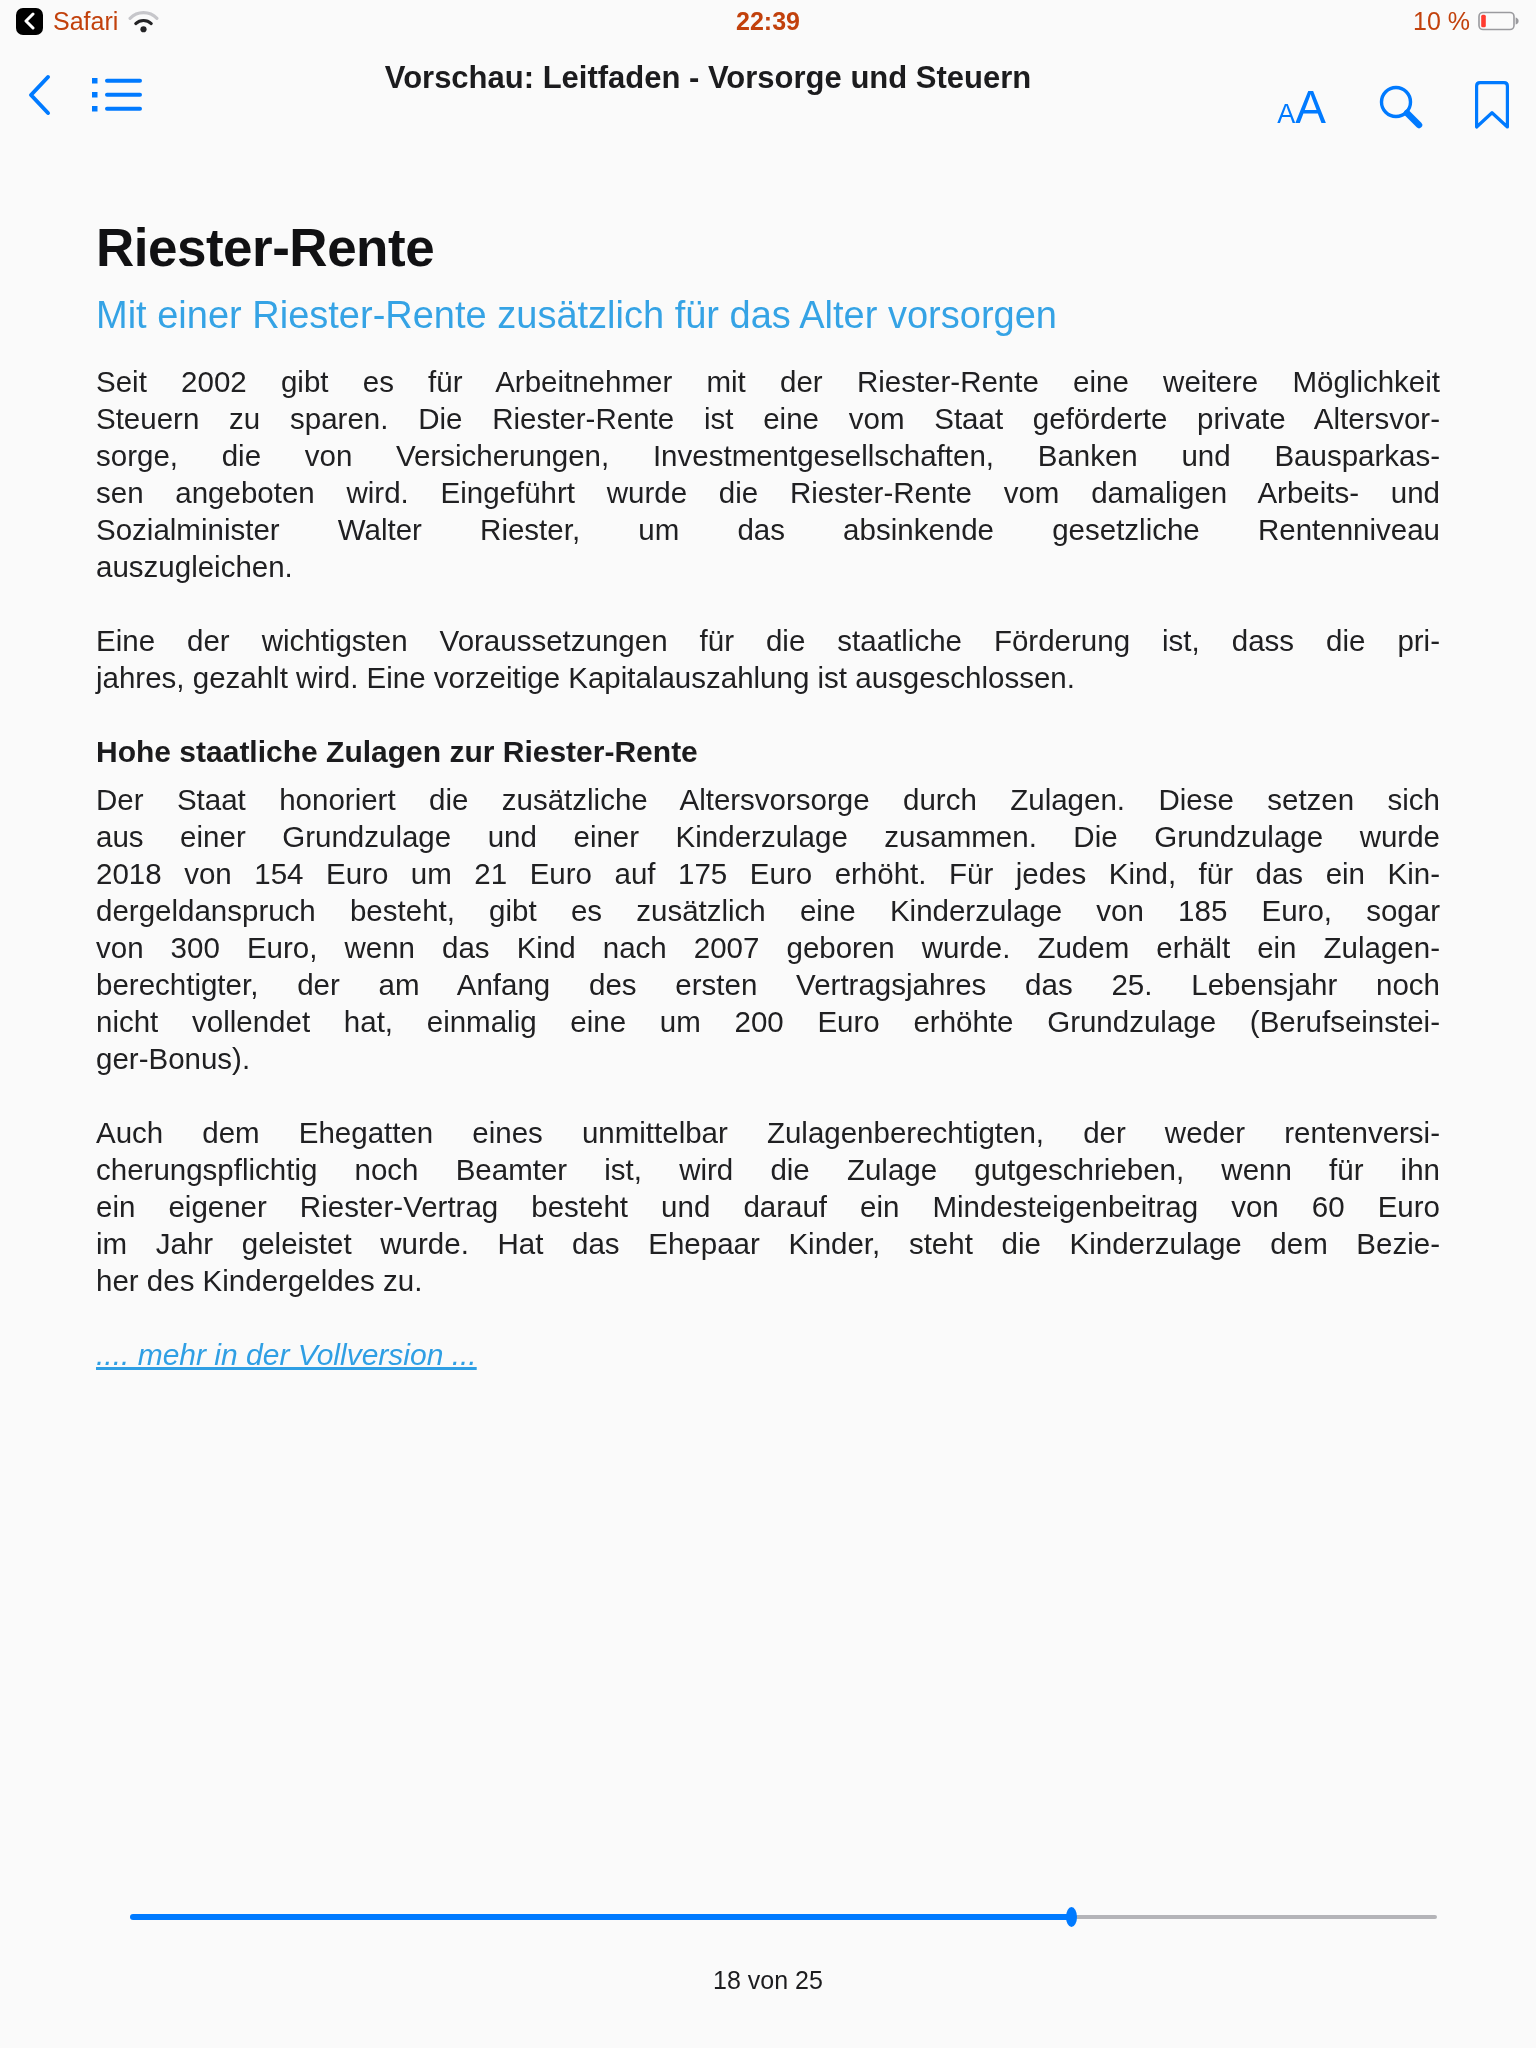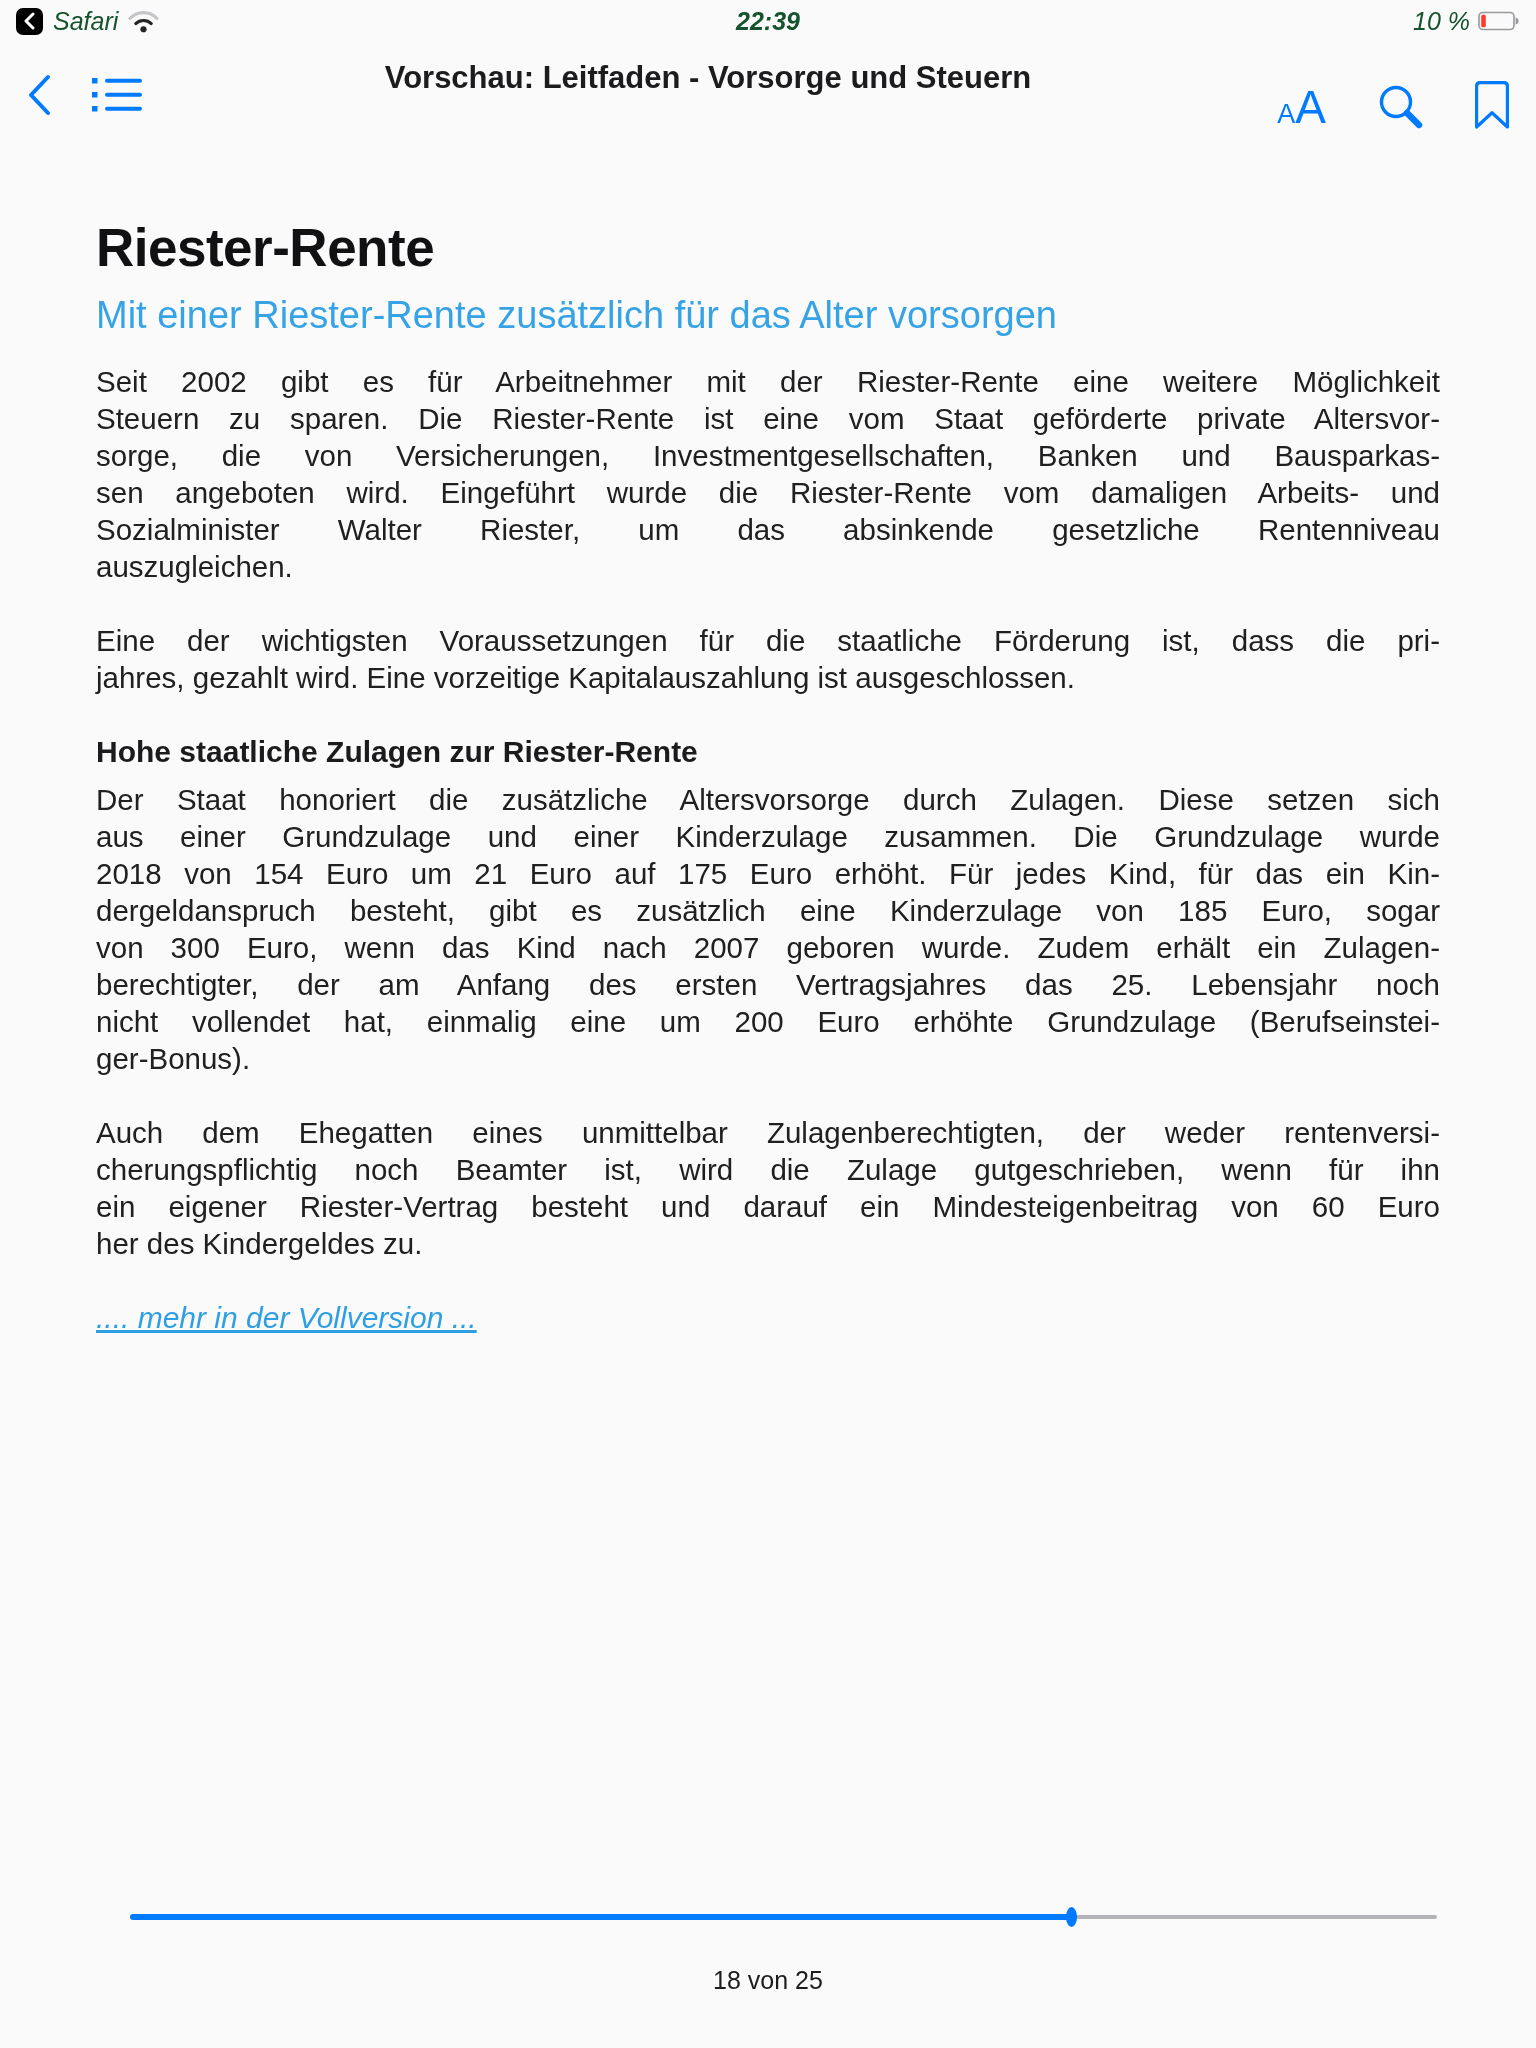--- a/index.html
+++ b/index.html
@@ -7,21 +7,21 @@
     position:relative; width:1536px; height:2048px;
     background:#fafafa; overflow:hidden;
     font-family:"Liberation Sans", sans-serif;
     color:#1f1f21;
   }
 
   
   .statusbar {
     position:absolute; top:0; left:0; right:0; height:42px;
     display:flex; align-items:center; padding:0 16px; box-sizing:border-box;
-    font-size:25px; color:#14532d;font-style:italic;
+    font-size:25px; color:#c2410c;
   }
   .sb-left { display:flex; align-items:center; gap:10px; }
   .sb-chip {
     width:27px; height:27px; background:#000; border-radius:7px;
     display:flex; align-items:center; justify-content:center;
   }
   .sb-time {
     position:absolute; left:0; right:0; text-align:center;
     font-weight:bold; font-size:25px;
   }
@@ -148,20 +148,21 @@
           <div class="jline">dergeldanspruch besteht, gibt es zusätzlich eine Kinderzulage von 185 Euro, sogar</div>
           <div class="jline">von 300 Euro, wenn das Kind nach 2007 geboren wurde. Zudem erhält ein Zulagen-</div>
           <div class="jline">berechtigter, der am Anfang des ersten Vertragsjahres das 25. Lebensjahr noch</div>
           <div class="jline">nicht vollendet hat, einmalig eine um 200 Euro erhöhte Grundzulage (Berufseinstei-</div>
           <div class="jline last">ger-Bonus).</div>
         </div>
         <div class="para">
           <div class="jline">Auch dem Ehegatten eines unmittelbar Zulagenberechtigten, der weder rentenversi-</div>
           <div class="jline">cherungspflichtig noch Beamter ist, wird die Zulage gutgeschrieben, wenn für ihn</div>
           <div class="jline">ein eigener Riester-Vertrag besteht und darauf ein Mindesteigenbeitrag von 60 Euro</div>
+          <div class="jline">im Jahr geleistet wurde. Hat das Ehepaar Kinder, steht die Kinderzulage dem Bezie-</div>
           <div class="jline last">her des Kindergeldes zu.</div>
         </div>
         <div class="teaser">.... mehr in der Vollversion ...</div>
       </div>
   </div>
 
   <div class="slider">
     <div class="slider-fill" style="width: 72%;"></div>
     <div class="slider-rest" style="left: 72%;"></div>
     <div class="slider-thumb" style="left: calc(72% - 5px);"></div>

